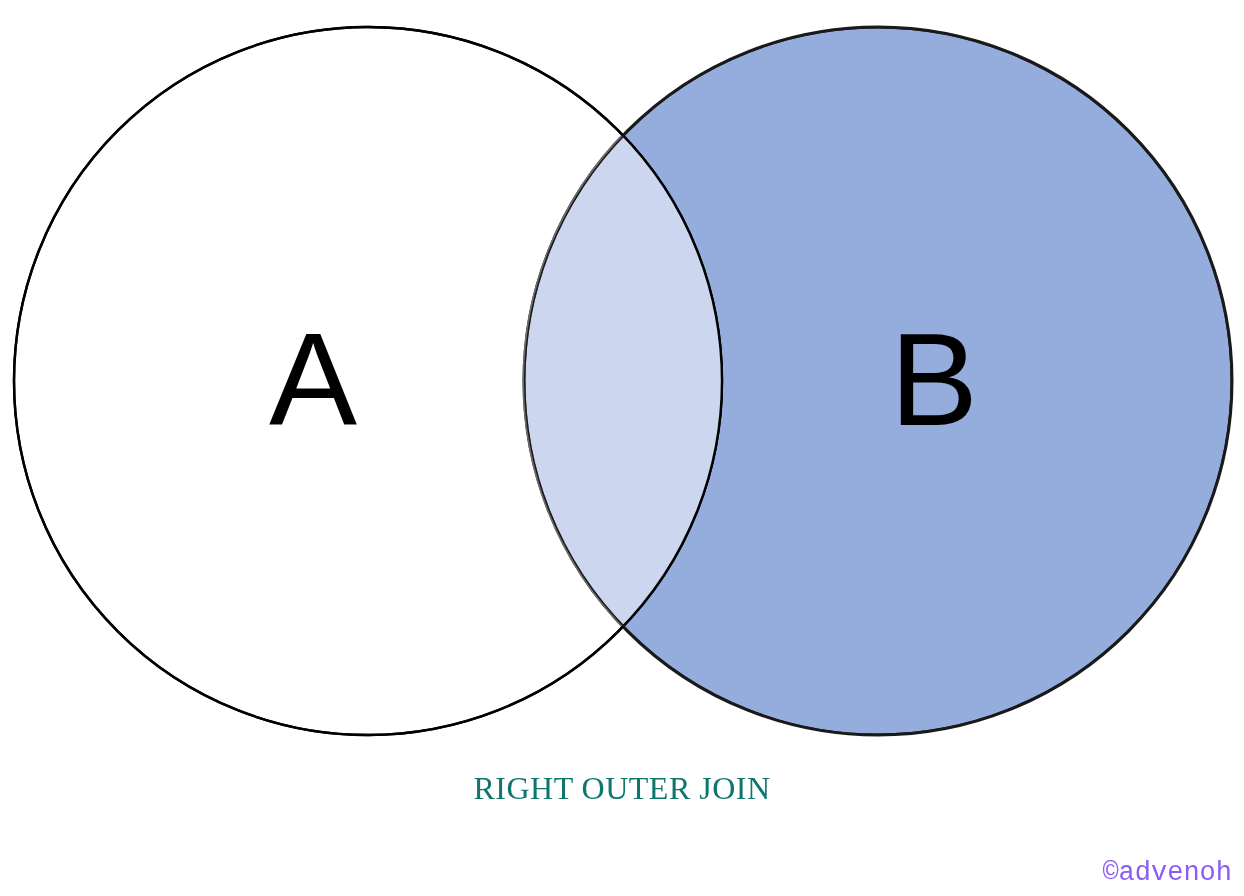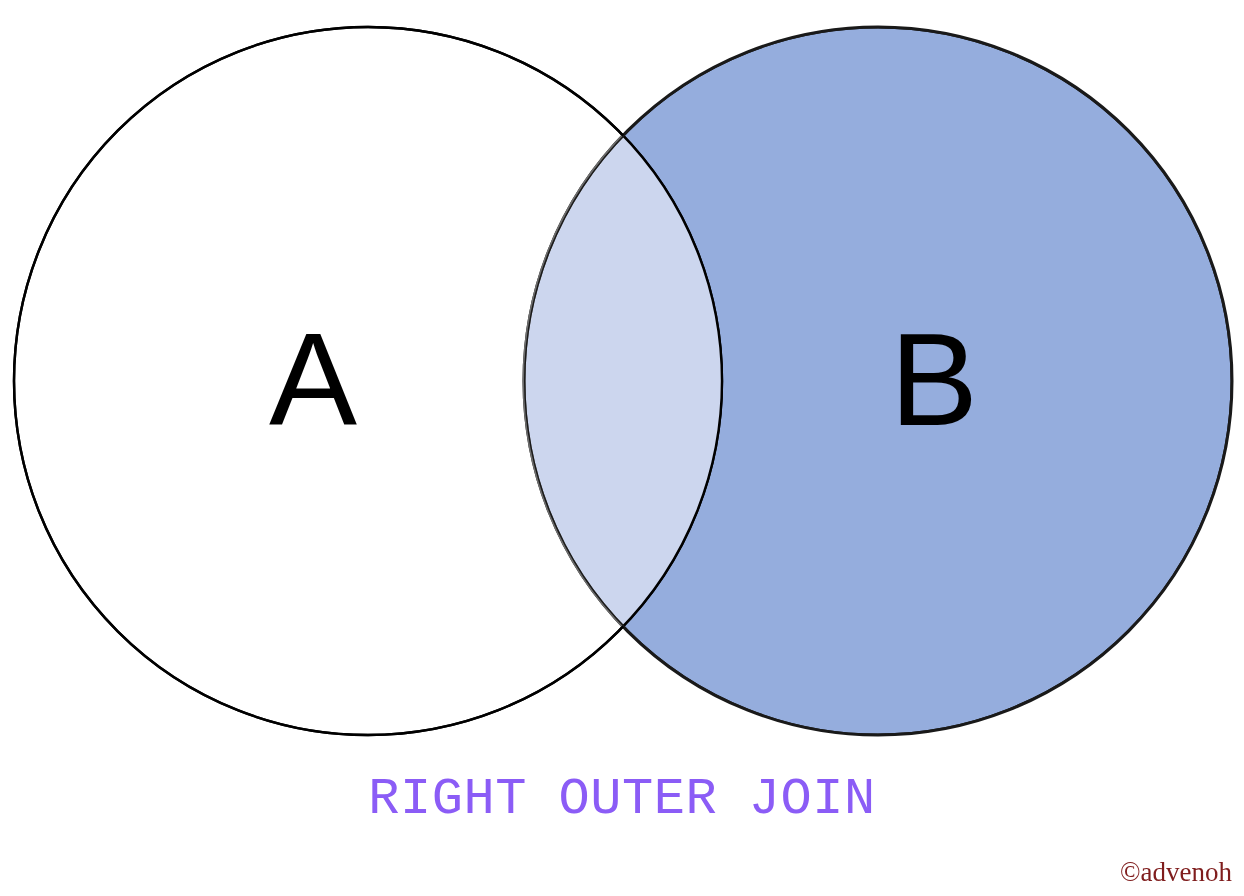--- a/index.html
+++ b/index.html
@@ -32,35 +32,35 @@
     fill: #000000;
     text-anchor: middle;
     dominant-baseline: middle;
   }
   .caption-text {
     position: absolute;
     left: 0;
     top: 770px;
     width: 1244px;
     text-align: center;
-    font-family: Liberation Mono, monospace;
-    font-size: 52px;
+    font-family: Liberation Serif, serif;
+    font-size: 32px;
     font-weight: 400;
-    color: #8b5cf6;
+    color: #0f766e;
     letter-spacing: 0.5px;
     white-space: nowrap;
   }
   .credit-text {
     position: absolute;
     right: 12px;
     bottom: 8px;
-    font-family: Liberation Serif, serif;
+    font-family: Liberation Mono, monospace;
     font-size: 27px;
     font-weight: 400;
-    color: #7f1d1d;
+    color: #8b5cf6;
     white-space: nowrap;
   }
 </style>
 </head>
 <body>
 
 <div class="canvas">
 
   <svg class="venn-svg" viewBox="0 0 1244 896">
     <defs>

